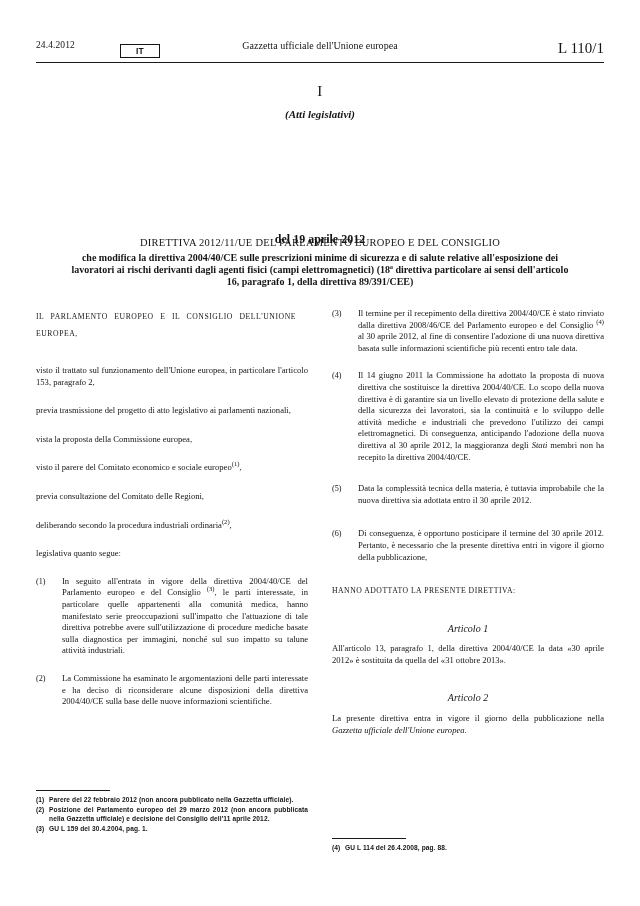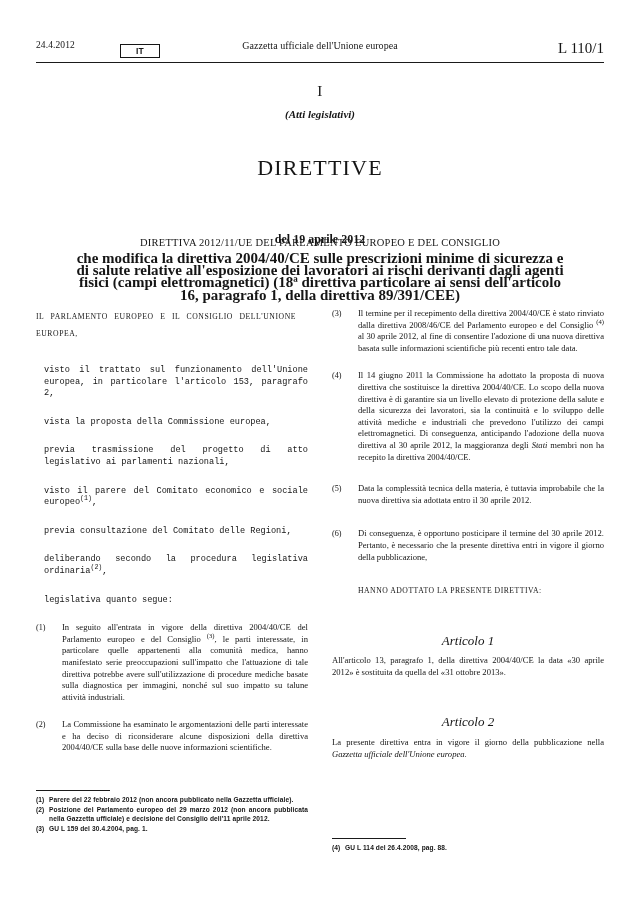--- a/index.html
+++ b/index.html
@@ -127,21 +127,21 @@
     text-align: center;
     font-size: 12px;
     font-weight: bold;
   }
   .act-subject {
     position: absolute;
     left: 70px;
     top: 252px;
     width: 500px;
     text-align: center;
-    font-size: 15px;
+    font-size: 10px;
     font-weight: bold;
     line-height: 12.2px;
   }
 
   
   .col {
     position: absolute;
     top: 308px;
     width: 272px;
     font-size: 8.6px;
@@ -151,25 +151,24 @@
   .col-right { left: 332px; }
 
   .institutions {
     font-size: 7.7px;
     letter-spacing: 0.55px;
     line-height: 17px;
     text-align: justify;
     margin: 0 12px 0 0;
   }
   .visto {
-    margin: 17px 0 0 8px;
+    margin: 17px 0 0 0;
     text-align: justify;
     text-justify: inter-word;
     hyphens: manual;
-    font-family: Liberation Mono, monospace;
   }
   .visto.first { margin-top: 23px; }
 
   .recital {
     display: flex;
     margin-top: 16px;
   }
   .recital-num {
     width: 26px;
     flex: 0 0 26px;
@@ -179,28 +178,27 @@
   .recital-text {
     flex: 1 1 auto;
     text-align: justify;
     text-justify: inter-word;
   }
 
   .adoption {
     margin-top: 22px;
     font-size: 7.7px;
     letter-spacing: 0.5px;
-    margin-left: 26px;
   }
 
   .article-head {
-    margin-top: 38px;
+    margin-top: 26px;
     text-align: center;
     font-style: italic;
-    font-size: 13px;
+    font-size: 10px;
   }
   .article-body {
     margin-top: 9px;
     text-align: justify;
     text-justify: inter-word;
   }
 
   .footnote-block {
     position: absolute;
     width: 272px;
@@ -246,38 +244,37 @@
   <div class="header">
     <div class="header-date">24.4.2012</div>
     <div class="lang-box">IT</div>
     <div class="header-journal">Gazzetta ufficiale dell'Unione europea</div>
     <div class="header-page">L 110/1</div>
   </div>
   <div class="header-rule"></div>
 
   <div class="part-number">I</div>
   <div class="part-subtitle">(Atti legislativi)</div>
-  <div class="section-title">DIRETTIVE</div>
   <div class="act-title">DIRETTIVA 2012/11/UE DEL PARLAMENTO EUROPEO E DEL CONSIGLIO</div>
   <div class="act-date">del 19 aprile 2012</div>
   <div class="act-subject">che modifica la direttiva 2004/40/CE sulle prescrizioni minime di sicurezza e di salute relative all'esposizione dei lavoratori ai rischi derivanti dagli agenti fisici (campi elettromagnetici) (18ª direttiva particolare ai sensi dell'articolo 16, paragrafo 1, della direttiva 89/391/CEE)</div>
 
   <div class="col col-left">
 
     <div class="institutions">IL PARLAMENTO EUROPEO E IL CONSIGLIO DELL'UNIONE EUROPEA,</div>
 
     <div class="visto first">visto il trattato sul funzionamento dell'Unione europea, in particolare l'articolo 153, paragrafo 2,</div>
+    <div class="visto">previa trasmissione del progetto di atto legislativo ai parlamenti nazionali,</div>
     <div class="visto">vista la proposta della Commissione europea,</div>
-    <div class="visto">previa trasmissione del progetto di atto legislativo ai parlamenti nazionali,</div>
 
     <div class="visto"><span>visto il parere del Comitato economico e sociale europeo</span><sup class="fnref">(1)</sup><span>,</span></div>
 
     <div class="visto">previa consultazione del Comitato delle Regioni,</div>
 
-    <div class="visto"><span>deliberando secondo la procedura legislativa ordinaria</span><sup class="fnref">(2)</sup><span>,</span></div>
+    <div class="visto"><span>deliberando secondo la procedura industriali ordinaria</span><sup class="fnref">(2)</sup><span>,</span></div>
 
     <div class="visto">legislativa quanto segue:</div>
 
     <div class="recital">
       <div class="recital-num">(1)</div>
       <div class="recital-text"><span>In seguito all'entrata in vigore della direttiva 2004/40/CE del Parlamento europeo e del Consiglio </span><sup class="fnref">(3)</sup><span>, le parti interessate, in particolare quelle appartenenti alla comunità medica, hanno manifestato serie preoccupazioni sull'impatto che l'attuazione di tale direttiva potrebbe avere sull'utilizzazione di procedure mediche basate sulla diagnostica per immagini, nonché sul suo impatto su talune attività industriali.</span></div>
     </div>
 
     <div class="recital">
       <div class="recital-num">(2)</div>

